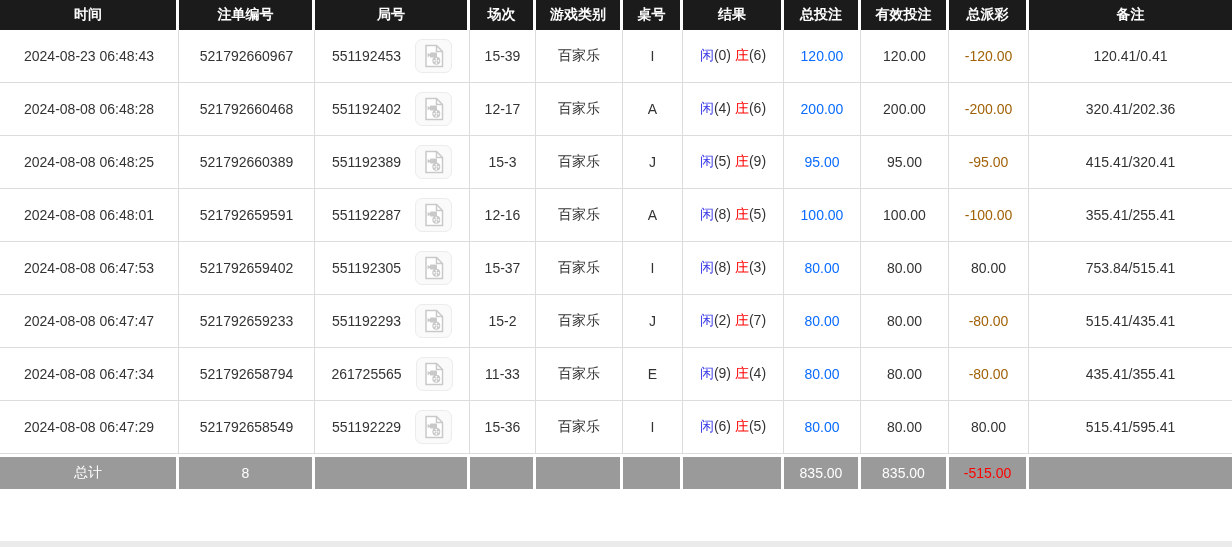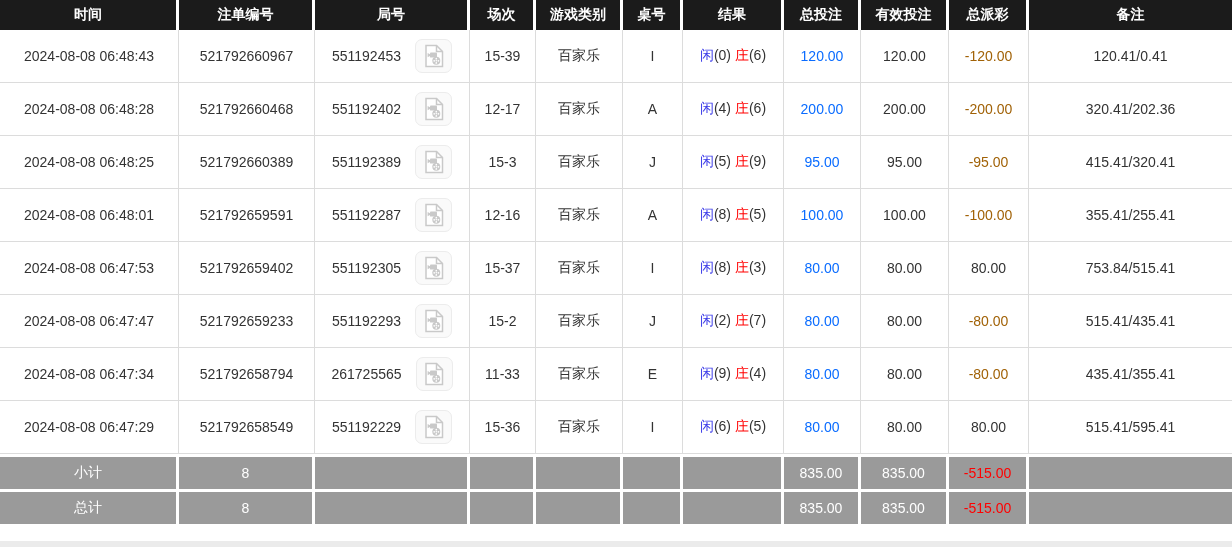--- a/index.html
+++ b/index.html
@@ -115,21 +115,21 @@
           <th>桌号</th>
           <th>结果</th>
           <th>总投注</th>
           <th>有效投注</th>
           <th>总派彩</th>
           <th>备注</th>
         </tr>
     </thead>
     <tbody id="table-body">
         <tr>
-          <td><span>2024-08-08 06:48:43</span></td>
+          <td><span>2024-08-23 06:48:43</span></td>
           <td><span>521792660967</span></td>
           <td><span class="round-cell-inner">
               <span>551192453</span>
   <button class="video-btn">
     <svg width="24" height="24" viewBox="0 0 24 24" aria-hidden="true">
       <path d="M4 1.5 H14.5 L20.5 7.5 V22.5 H4 Z" fill="#ffffff" stroke="#c9c9c9" stroke-width="1.5"></path>
       <path d="M14.5 1.5 V7.5 H20.5" fill="none" stroke="#c9c9c9" stroke-width="1.5"></path>
       <rect x="8" y="8.6" width="7" height="5" rx="0.9" fill="#c9c9c9"></rect>
       <polygon points="8,10.2 5.6,8.9 5.6,13.3 8,12" fill="#c9c9c9"></polygon>
       <circle cx="14.3" cy="16.8" r="4" fill="#c9c9c9"></circle>
@@ -349,33 +349,20 @@
           <td><span>I</span></td>
           <td><span class="xian">闲</span><span class="count">(6)</span> <span class="zhuang">庄</span><span class="count">(5)</span></td>
           <td><span class="amt-blue">80.00</span></td>
           <td><span>80.00</span></td>
           <td><span class="pos">80.00</span></td>
           <td><span>515.41/595.41</span></td>
         </tr>
       </tbody>
     <tfoot id="table-foot">
         <tr>
-          <td>小计</td>
-          <td>8</td>
-          <td></td>
-          <td></td>
-          <td></td>
-          <td></td>
-          <td></td>
-          <td>835.00</td>
-          <td>835.00</td>
-          <td class="neg">-515.00</td>
-          <td></td>
-        </tr>
-        <tr>
           <td>总计</td>
           <td>8</td>
           <td></td>
           <td></td>
           <td></td>
           <td></td>
           <td></td>
           <td>835.00</td>
           <td>835.00</td>
           <td class="neg">-515.00</td>

